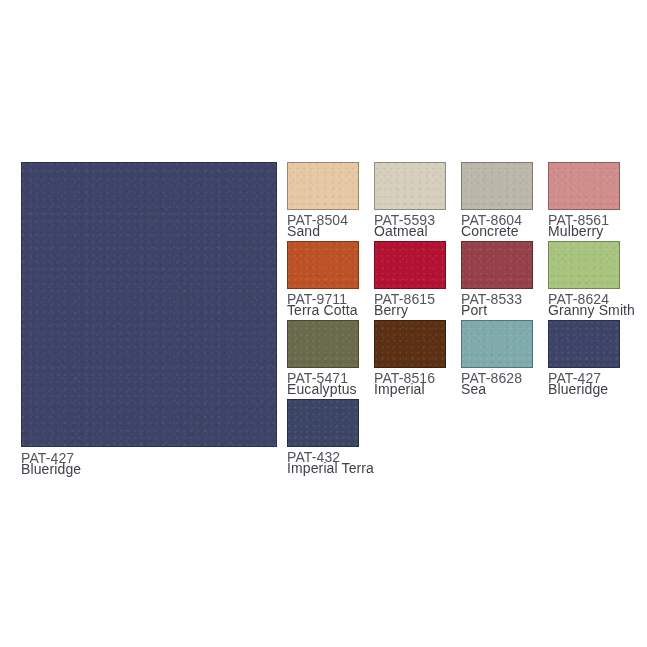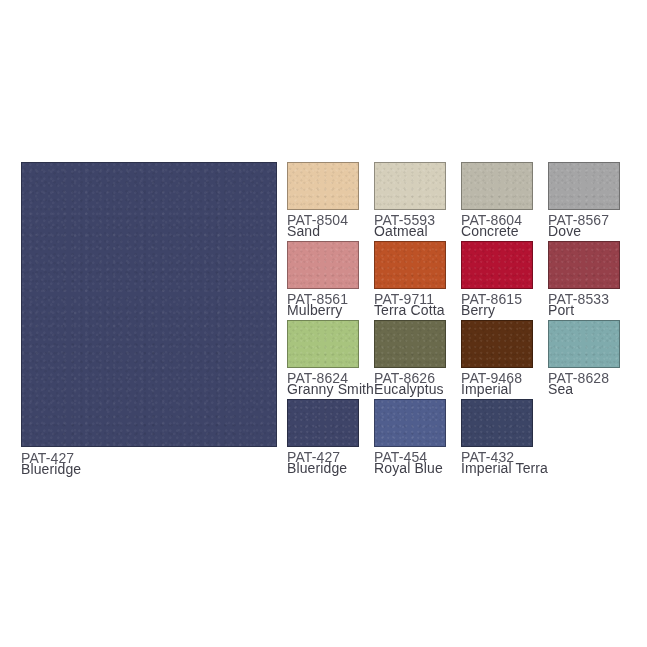--- a/index.html
+++ b/index.html
@@ -139,27 +139,20 @@
         </div>
       </div>
       <div class="cell">
         <div class="chip" style="background-color: rgb(187, 184, 170);"></div>
         <div class="cell-caption">
           <span class="cap-code">PAT-8604</span>
           <span class="cap-name">Concrete</span>
         </div>
       </div>
       <div class="cell">
-        <div class="chip" style="background-color: rgb(165, 165, 166);"></div>
-        <div class="cell-caption">
-          <span class="cap-code">PAT-8567</span>
-          <span class="cap-name">Dove</span>
-        </div>
-      </div>
-      <div class="cell">
         <div class="chip" style="background-color: rgb(209, 141, 140);"></div>
         <div class="cell-caption">
           <span class="cap-code">PAT-8561</span>
           <span class="cap-name">Mulberry</span>
         </div>
       </div>
       <div class="cell">
         <div class="chip" style="background-color: rgb(189, 82, 38);"></div>
         <div class="cell-caption">
           <span class="cap-code">PAT-9711</span>
@@ -183,53 +176,46 @@
       <div class="cell">
         <div class="chip" style="background-color: rgb(168, 196, 126);"></div>
         <div class="cell-caption">
           <span class="cap-code">PAT-8624</span>
           <span class="cap-name">Granny Smith</span>
         </div>
       </div>
       <div class="cell">
         <div class="chip" style="background-color: rgb(106, 106, 76);"></div>
         <div class="cell-caption">
-          <span class="cap-code">PAT-8626</span>
+          <span class="cap-code">PAT-5471</span>
           <span class="cap-name">Eucalyptus</span>
         </div>
       </div>
       <div class="cell">
         <div class="chip" style="background-color: rgb(92, 48, 19);"></div>
         <div class="cell-caption">
-          <span class="cap-code">PAT-9468</span>
+          <span class="cap-code">PAT-8516</span>
           <span class="cap-name">Imperial</span>
         </div>
       </div>
       <div class="cell">
         <div class="chip" style="background-color: rgb(127, 171, 173);"></div>
         <div class="cell-caption">
           <span class="cap-code">PAT-8628</span>
           <span class="cap-name">Sea</span>
         </div>
       </div>
       <div class="cell">
         <div class="chip" style="background-color: rgb(62, 68, 104);"></div>
         <div class="cell-caption">
           <span class="cap-code">PAT-427</span>
           <span class="cap-name">Blueridge</span>
         </div>
       </div>
       <div class="cell">
-        <div class="chip" style="background-color: rgb(80, 94, 142);"></div>
-        <div class="cell-caption">
-          <span class="cap-code">PAT-454</span>
-          <span class="cap-name">Royal Blue</span>
-        </div>
-      </div>
-      <div class="cell">
         <div class="chip" style="background-color: rgb(60, 69, 102);"></div>
         <div class="cell-caption">
           <span class="cap-code">PAT-432</span>
           <span class="cap-name">Imperial Terra</span>
         </div>
       </div>
     </div>
 
 </div>
 

